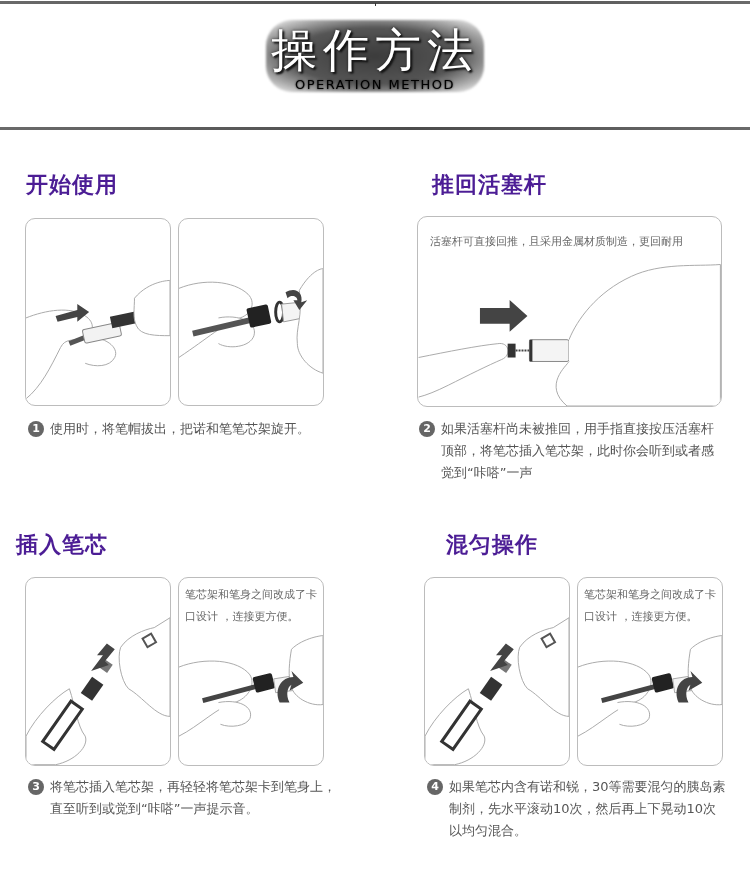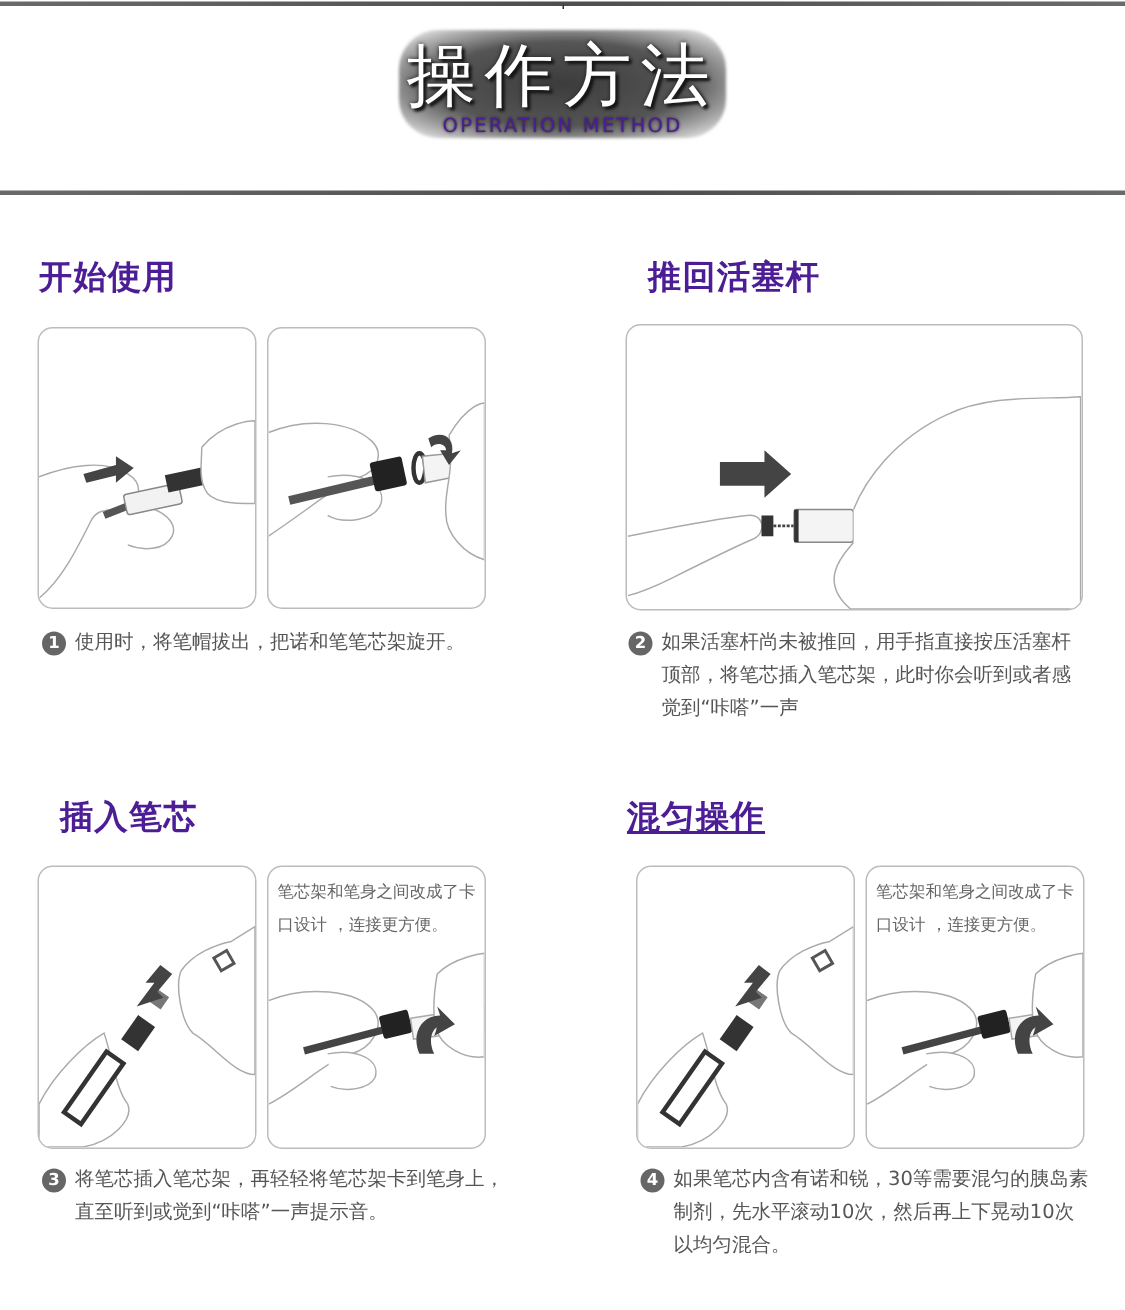--- a/index.html
+++ b/index.html
@@ -7,21 +7,21 @@
   body { position: relative; font-family: "DejaVu Sans", "Liberation Sans", sans-serif; color: #555; }
 
   .top-rule { position: absolute; left: 0; top: 1px; width: 750px; height: 3px; background: linear-gradient(90deg,#6a6a6a,#4e4e4e 50%,#6a6a6a); }
   .top-rule-tick { position: absolute; left: 375px; top: 3px; width: 1px; height: 3px; background: #333; }
 
   .banner { position: absolute; left: 260px; top: 14px; width: 230px; height: 86px; }
   .banner-glow { position: absolute; left: 6px; top: 6px; width: 218px; height: 72px; border-radius: 26px;
     background: radial-gradient(ellipse at center, #3c3c3c 0%, #555 55%, rgba(120,120,120,0.6) 80%, rgba(255,255,255,0) 100%); filter: blur(1px); }
   .banner-title { position: absolute; left: 0; top: 6px; width: 230px; text-align: center; font-size: 46px; font-weight: normal; color: #ffffff; letter-spacing: 6px;
     text-shadow: 0 0 3px #222, 2px 2px 2px #111; font-family: "DejaVu Sans", sans-serif; }
-  .banner-sub { position: absolute; left: 0; top: 63px; width: 230px; text-align: center; font-size: 13px; color: #4c1d95; letter-spacing: 1.5px;
+  .banner-sub { position: absolute; left: 0; top: 63px; width: 230px; text-align: center; font-size: 13px; color: #000000; letter-spacing: 1.5px;
     text-shadow: 0 0 2px #222; font-family: "DejaVu Sans", sans-serif; }
 
   .header-rule { position: absolute; left: 0; top: 127px; width: 750px; height: 3px; background: linear-gradient(90deg,#6a6a6a,#4c4c4c 55%,#6a6a6a); }
 
   .section-title { position: absolute; font-size: 22px; font-weight: bold; color: #4c1d95; letter-spacing: 1px; }
 
   .panel { position: absolute; border: 1px solid #bcbcbc; border-radius: 10px; background: #fff; overflow: hidden; }
   .panel svg { position: absolute; left: 0; top: 0; width: 100%; height: 100%; }
   .panel-note { position: absolute; font-size: 11px; color: #666; line-height: 22px; }
 
@@ -81,28 +81,29 @@
 <div class="panel" style="left:417px; top:216px; width:305px; height:191px;">
   <svg viewBox="0 0 305 191">
     <path d="M0,142 C30,136 60,130 80,128 C92,126 94,140 84,144 C70,150 50,160 30,170 C18,176 8,180 0,182" fill="#fff" stroke="#aaa" stroke-width="1"></path>
     <rect x="90" y="128" width="8" height="14" fill="#333"></rect>
     <path d="M98,135 L112,135" stroke="#444" stroke-width="2" stroke-dasharray="2 1"></path>
     <rect x="112" y="124" width="40" height="22" rx="2" fill="#f4f4f4" stroke="#888" stroke-width="1"></rect>
     <rect x="112" y="124" width="3" height="22" fill="#333"></rect>
     <path d="M152,124 C160,104 180,76 215,60 C245,46 280,50 305,48 L305,191 L150,191 C125,170 150,150 152,146" fill="#fff" stroke="#aaa" stroke-width="1"></path>
     <path d="M62,92 L92,92 L92,84 L110,100 L92,116 L92,108 L62,108 Z" fill="#444"></path>
   </svg>
+  <div class="panel-note" style="left:12px; top:14px; width:290px;">活塞杆可直接回推，且采用金属材质制造，更回耐用</div>
 </div>
 
 <div class="step" style="left:419px; top:418px; width:306px;">
   <span class="step-badge">2</span>
   <span class="step-text">如果活塞杆尚未被推回，用手指直接按压活塞杆顶部，将笔芯插入笔芯架，此时你会听到或者感觉到“咔嗒”一声</span>
 </div>
 
-<div class="section-title" style="left:40px; top:530px;">插入笔芯</div>
+<div class="section-title" style="left:16px; top:530px;">插入笔芯</div>
 
 <div class="panel" style="left:25px; top:577px; width:146px; height:189px;">
   <svg viewBox="0 0 146 189">
     <path d="M0,160 C10,140 30,120 44,112 C50,130 52,150 60,160 C64,170 50,185 30,189 L0,189 Z" fill="#fff" stroke="#aaa" stroke-width="1"></path>
     <rect x="30" y="124" width="14" height="50" transform="rotate(35 37 149)" fill="#fff" stroke="#333" stroke-width="3"></rect>
     <rect x="60" y="102" width="14" height="20" transform="rotate(35 67 112)" fill="#333"></rect>
     <rect x="76" y="84" width="10" height="10" transform="rotate(35 81 89)" fill="#777"></rect>
     <path d="M96,70 C104,58 120,52 130,50 L146,40 L146,140 C132,140 118,120 104,112 C96,104 92,80 96,70" fill="#fff" stroke="#aaa" stroke-width="1"></path>
     <rect x="120" y="58" width="10" height="10" transform="rotate(-30 125 63)" fill="#fff" stroke="#555" stroke-width="2"></rect>
     <path d="M82,66 L72,78 L78,78 L66,94 L84,88 L80,84 L90,72 Z" fill="#444"></path>
@@ -120,21 +121,21 @@
     <path d="M102,126 C96,112 104,100 116,100 L114,94 L126,106 L112,114 L114,108 C110,110 108,118 112,126 Z" fill="#444"></path>
   </svg>
   <div class="panel-note" style="left:6px; top:6px; width:138px;">笔芯架和笔身之间改成了卡口设计 ，连接更方便。</div>
 </div>
 
 <div class="step" style="left:28px; top:776px; width:320px;">
   <span class="step-badge">3</span>
   <span class="step-text">将笔芯插入笔芯架，再轻轻将笔芯架卡到笔身上，直至听到或觉到“咔嗒”一声提示音。</span>
 </div>
 
-<div class="section-title" style="left:418px; top:530px;text-decoration:underline;">混匀操作</div>
+<div class="section-title" style="left:446px; top:530px;">混匀操作</div>
 
 <div class="panel" style="left:424px; top:577px; width:146px; height:189px;">
   <svg viewBox="0 0 146 189">
     <path d="M0,160 C10,140 30,120 44,112 C50,130 52,150 60,160 C64,170 50,185 30,189 L0,189 Z" fill="#fff" stroke="#aaa" stroke-width="1"></path>
     <rect x="30" y="124" width="14" height="50" transform="rotate(35 37 149)" fill="#fff" stroke="#333" stroke-width="3"></rect>
     <rect x="60" y="102" width="14" height="20" transform="rotate(35 67 112)" fill="#333"></rect>
     <rect x="76" y="84" width="10" height="10" transform="rotate(35 81 89)" fill="#777"></rect>
     <path d="M96,70 C104,58 120,52 130,50 L146,40 L146,140 C132,140 118,120 104,112 C96,104 92,80 96,70" fill="#fff" stroke="#aaa" stroke-width="1"></path>
     <rect x="120" y="58" width="10" height="10" transform="rotate(-30 125 63)" fill="#fff" stroke="#555" stroke-width="2"></rect>
     <path d="M82,66 L72,78 L78,78 L66,94 L84,88 L80,84 L90,72 Z" fill="#444"></path>

